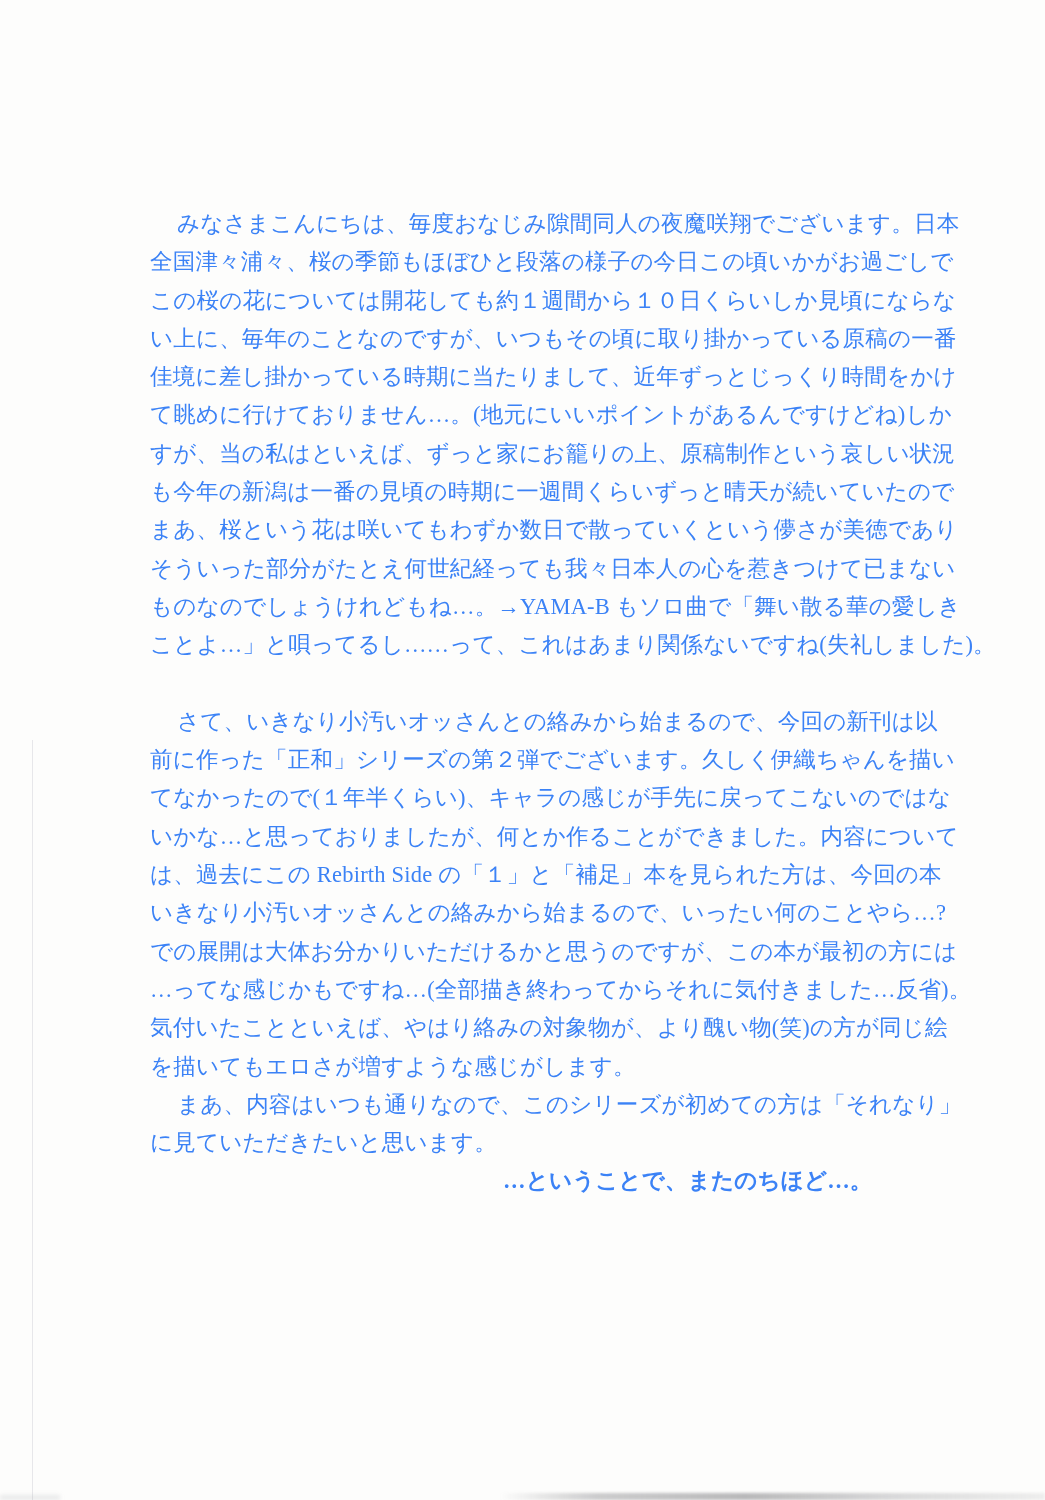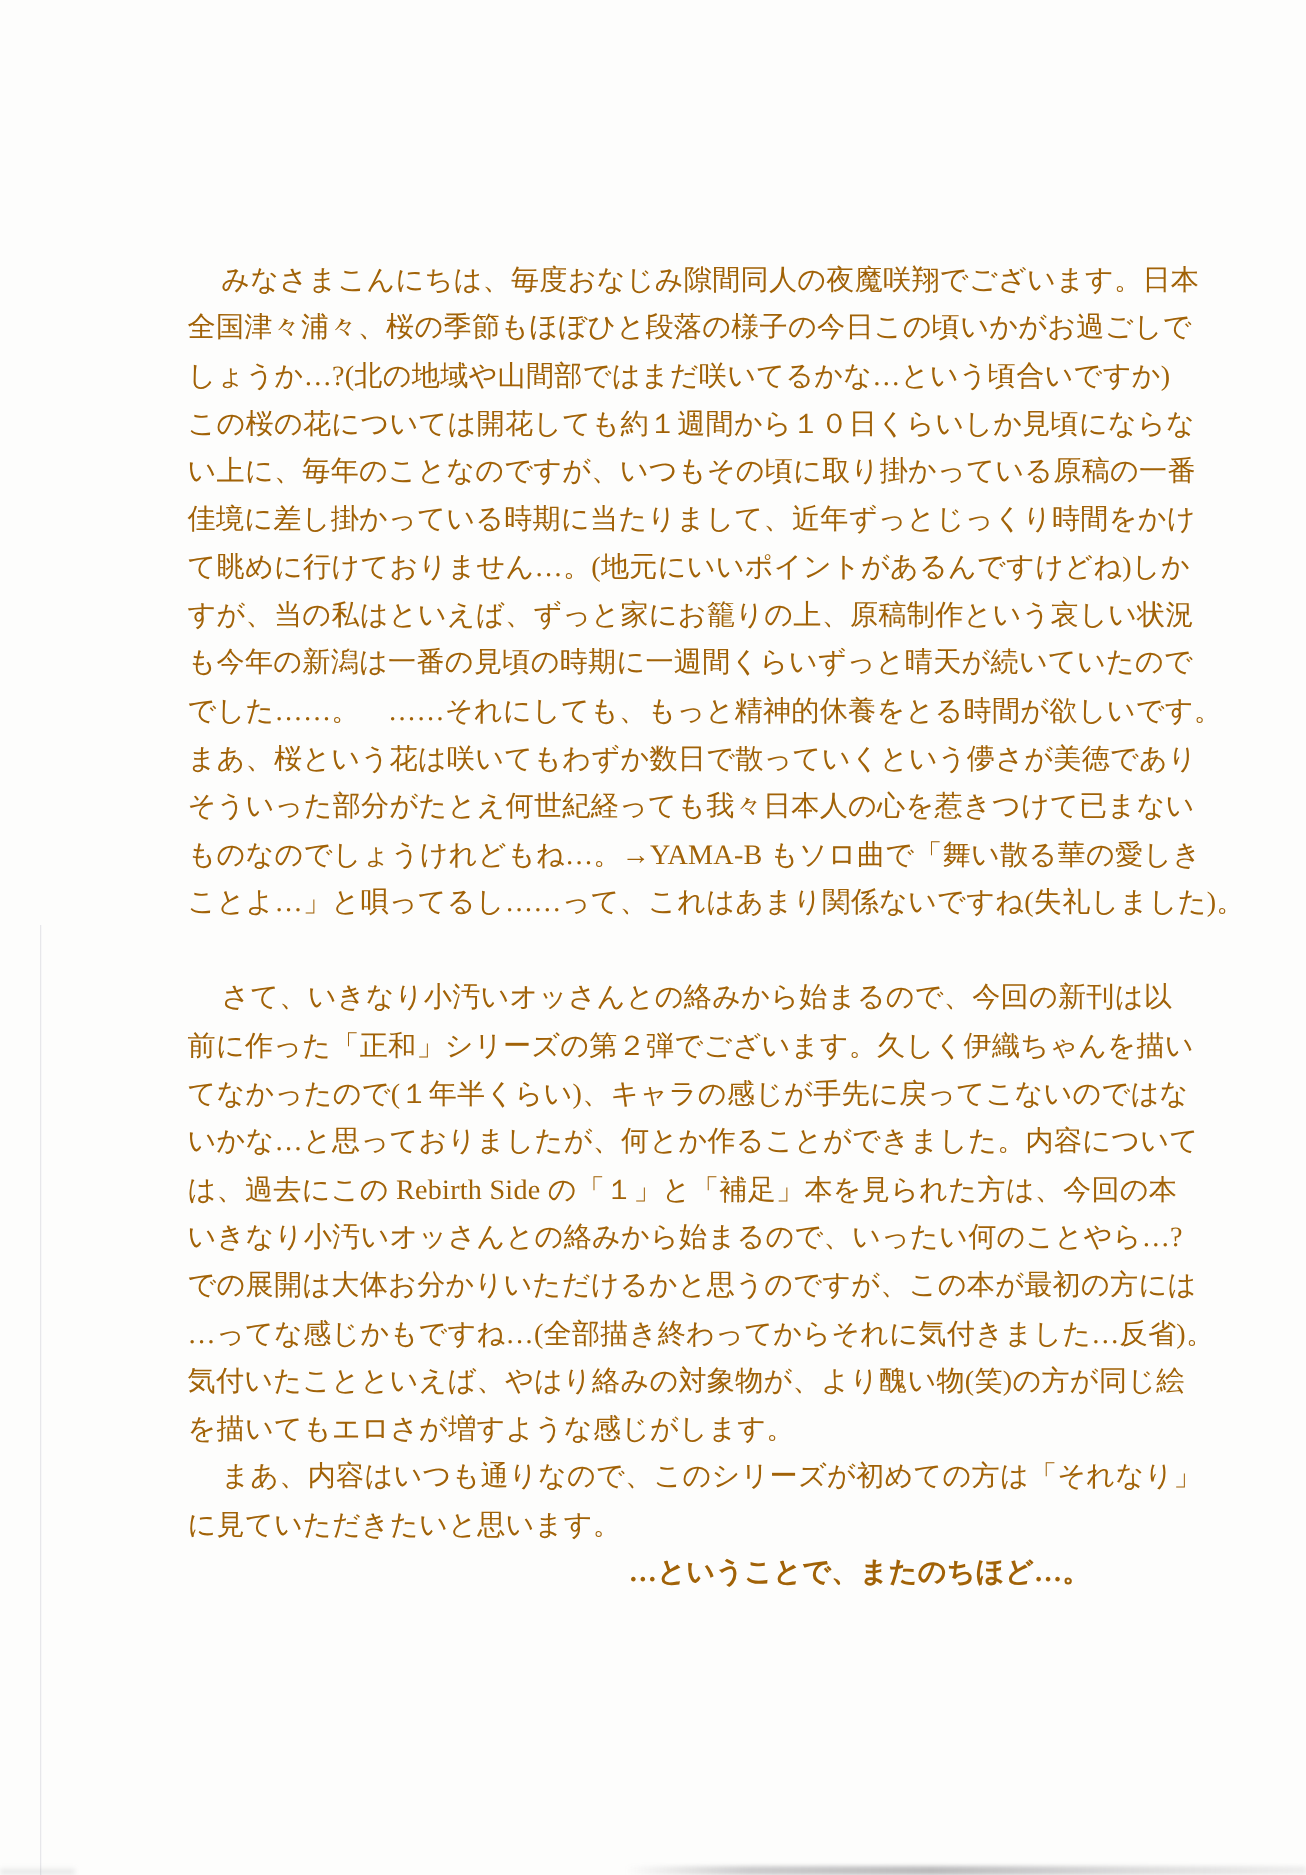--- a/index.html
+++ b/index.html
@@ -17,21 +17,21 @@
   .page {
     position: absolute;
     inset: 0;
     background: #fdfdfc;
   }
   .text-block {
     position: absolute;
     left: 150px;
     top: 205px;
     width: 810px;
-    color: #a16207;
+    color: #3b82f6;
     font-size: 22.5px;
     font-weight: 500;
     text-rendering: optimizeLegibility;
   }
   .line {
     height: 38.3px;
     line-height: 38.3px;
     white-space: nowrap;
     letter-spacing: 0.2px;
   }
@@ -75,28 +75,26 @@
 </style>
 </head>
 <body>
 
 <div class="page">
 
   <div class="text-block">
 
     <div class="line indent">みなさまこんにちは、毎度おなじみ隙間同人の夜魔咲翔でございます。日本</div>
     <div class="line">全国津々浦々、桜の季節もほぼひと段落の様子の今日この頃いかがお過ごしで</div>
-    <div class="line">しょうか…?(北の地域や山間部ではまだ咲いてるかな…という頃合いですか)</div>
     <div class="line">この桜の花については開花しても約１週間から１０日くらいしか見頃にならな</div>
     <div class="line">い上に、毎年のことなのですが、いつもその頃に取り掛かっている原稿の一番</div>
     <div class="line">佳境に差し掛かっている時期に当たりまして、近年ずっとじっくり時間をかけ</div>
     <div class="line">て眺めに行けておりません…。(地元にいいポイントがあるんですけどね)しか</div>
     <div class="line">すが、当の私はといえば、ずっと家にお籠りの上、原稿制作という哀しい状況</div>
     <div class="line">も今年の新潟は一番の見頃の時期に一週間くらいずっと晴天が続いていたので</div>
-    <div class="line">でした……。　……それにしても、もっと精神的休養をとる時間が欲しいです。</div>
     <div class="line">まあ、桜という花は咲いてもわずか数日で散っていくという儚さが美徳であり</div>
     <div class="line">そういった部分がたとえ何世紀経っても我々日本人の心を惹きつけて已まない</div>
     <div class="line">ものなのでしょうけれどもね…。→YAMA-B もソロ曲で「舞い散る華の愛しき</div>
     <div class="line">ことよ…」と唄ってるし……って、これはあまり関係ないですね(失礼しました)。</div>
 
     <div class="spacer"></div>
 
     <div class="line indent">さて、いきなり小汚いオッさんとの絡みから始まるので、今回の新刊は以</div>
     <div class="line">前に作った「正和」シリーズの第２弾でございます。久しく伊織ちゃんを描い</div>
     <div class="line">てなかったので(１年半くらい)、キャラの感じが手先に戻ってこないのではな</div>

